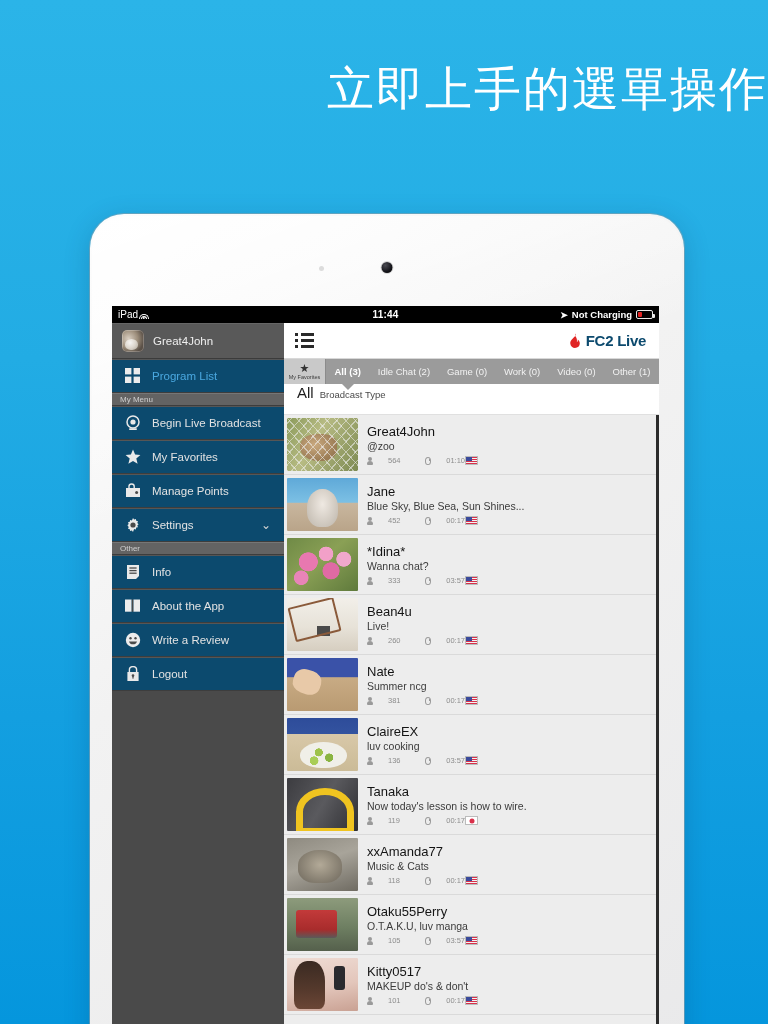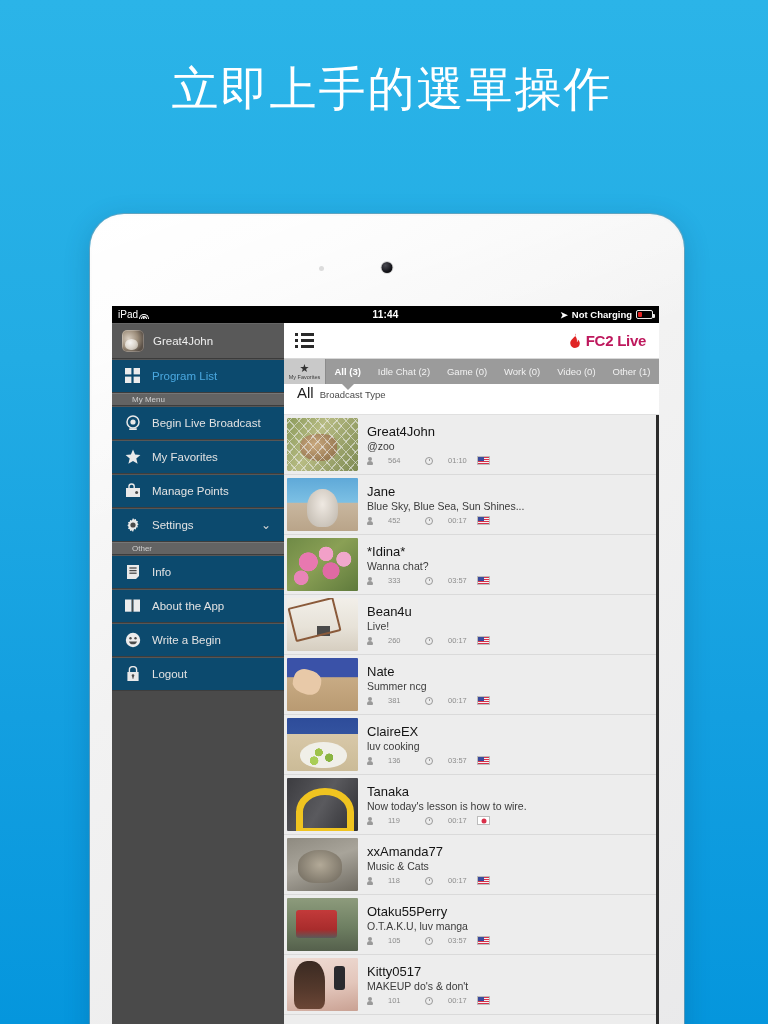--- a/index.html
+++ b/index.html
@@ -10,21 +10,21 @@
   }
   body {
     background: linear-gradient(180deg, #2bb4e8 0%, #22ace4 35%, #139fe0 70%, #0596dd 100%);
     position: relative;
   }
 
   
   .headline {
     position: absolute;
     top: 62px; left: 0; right: 0;
-    text-align: center;
+    text-align: right;
     color: #ffffff;
     font-size: 47px;
     font-weight: 400;
     letter-spacing: 2px;
     line-height: 1.15;
     font-family: "DejaVu Sans", "Liberation Sans", sans-serif;
     padding-left: 16px;
   }
 
   
@@ -148,21 +148,21 @@
     padding: 0 11px;
     font-size: 11.5px;
     border-bottom: 1px solid #3d3d3d;
     box-shadow: inset 0 1px 0 #565656;
     color: #e2e2e2;
     background: #0c4a6e;
   }
   .side-row.active .side-label { color: #4aa8e0; }
   .side-sec {
     height: 13px; display: flex; align-items: center;
-    padding: 0 20px; font-size: 8px; color: #cfcfcf;
+    padding: 0 8px; font-size: 8px; color: #cfcfcf;
     background: #636363;
     border-top: 1px solid #767676;
     border-bottom: 1px solid #3d3d3d;
   }
   .side-ico {
     width: 19px; height: 19px; flex: 0 0 19px;
     display: flex; align-items: center; justify-content: center;
     color: #e9e9e9;
   }
   .side-ico svg { display:block; }
@@ -178,21 +178,21 @@
     padding: 0 13px 0 11px;
     border-bottom: 1px solid #d8d8d8;
   }
   .listicon { width: 19px; height: 15px; display: flex; flex-direction: column; justify-content: space-between; }
   .listicon span { display: flex; align-items: center; gap: 3px; }
   .listicon b { width: 3px; height: 3px; background: #2a2a2a; display: block; }
   .listicon i { flex: 1; height: 3.4px; background: #2a2a2a; display: block; }
 
   .brand { display: flex; align-items: center; gap: 4px; }
   .brand-mark { width: 14px; height: 16px; }
-  .brand-text { font-size: 15px; font-weight: bold; color: #be185d; letter-spacing: -.3px; }
+  .brand-text { font-size: 15px; font-weight: bold; color: #0c4a6e; letter-spacing: -.3px; }
 
   
   .tabs {
     height: 25px; background: #9b9b9b;
     display: flex; align-items: stretch;
     position: relative;
   }
   .tab-fav {
     width: 42px; flex: 0 0 42px;
     background: #c9c9c9;
@@ -238,21 +238,21 @@
     width: 71px; height: 53px; flex: 0 0 71px;
     background: #ccc; border-radius: 1px;
     overflow: hidden; position: relative;
   }
   .meta { flex: 1; min-width: 0; display: flex; flex-direction: column; gap: 1px; }
   .r-title { font-size: 13px; color: #141414; line-height: 15px; }
   .r-sub { font-size: 10.5px; color: #3b3b3b; line-height: 13px; white-space: nowrap; overflow: hidden; text-overflow: ellipsis; }
   .r-stats { display: flex; align-items: center; gap: 0; margin-top: 2px; }
   .stat { display: flex; align-items: center; gap: 15px; font-size: 7.5px; color: #8d8d8d; }
   .stat.viewers { width: 58px; }
-  .stat.dur { width: 52px; }
+  .stat.dur { width: 40px; }
   .ico-person { width: 6px; height: 8px; position: relative; display:inline-block; }
   .ico-person::before { content:""; position:absolute; top:0; left:1px; width:4px; height:4px; border-radius:50%; background:#9a9a9a; }
   .ico-person::after { content:""; position:absolute; bottom:0; left:0; width:6px; height:4px; border-radius:3px 3px 1px 1px; background:#9a9a9a; }
   .ico-clock { width:8px; height:8px; border:1px solid #9a9a9a; border-radius:50%; position:relative; display:inline-block; }
   .ico-clock::after { content:""; position:absolute; left:2.6px; top:1.4px; width:1px; height:2.6px; background:#9a9a9a; }
   .flag { width: 13px; height: 9px; border: 1px solid #bcbcbc; display:inline-block; position: relative; overflow:hidden; }
   .flag.us {
     background:
       linear-gradient(180deg,#d9304a 0 14%, #f2f2f2 14% 28%, #d9304a 28% 42%, #f2f2f2 42% 56%, #d9304a 56% 70%, #f2f2f2 70% 85%, #d9304a 85% 100%);
   }
@@ -445,21 +445,21 @@
 
         <div class="side-row">
           <span class="side-ico">
             <svg width="16" height="16" viewBox="0 0 16 16">
                 <circle cx="8" cy="8" r="7.2" fill="#ececec"></circle>
                 <circle cx="5.5" cy="6.2" r="1.2" fill="#4a4a4a"></circle>
                 <circle cx="10.5" cy="6.2" r="1.2" fill="#4a4a4a"></circle>
                 <path d="M4 9.4a4.2 4.2 0 0 0 8 0z" fill="#4a4a4a"></path>
               </svg>
           </span>
-          <span class="side-label">Write a Begin</span>
+          <span class="side-label">Write a Review</span>
         </div>
 
         <div class="side-row">
           <span class="side-ico">
             <svg width="14" height="16" viewBox="0 0 14 16">
                 <path d="M3.4 6V3.8C3.4 2 4.9.6 7 .6s3.6 1.4 3.6 3.2V6" fill="none" stroke="#e9e9e9" stroke-width="1.4"></path>
                 <rect x="1.4" y="6" width="11.2" height="9" fill="#e9e9e9"></rect>
                 <circle cx="7" cy="9.6" r="1.3" fill="#4a4a4a"></circle>
                 <rect x="6.4" y="10" width="1.2" height="2.6" fill="#4a4a4a"></rect>
               </svg>

